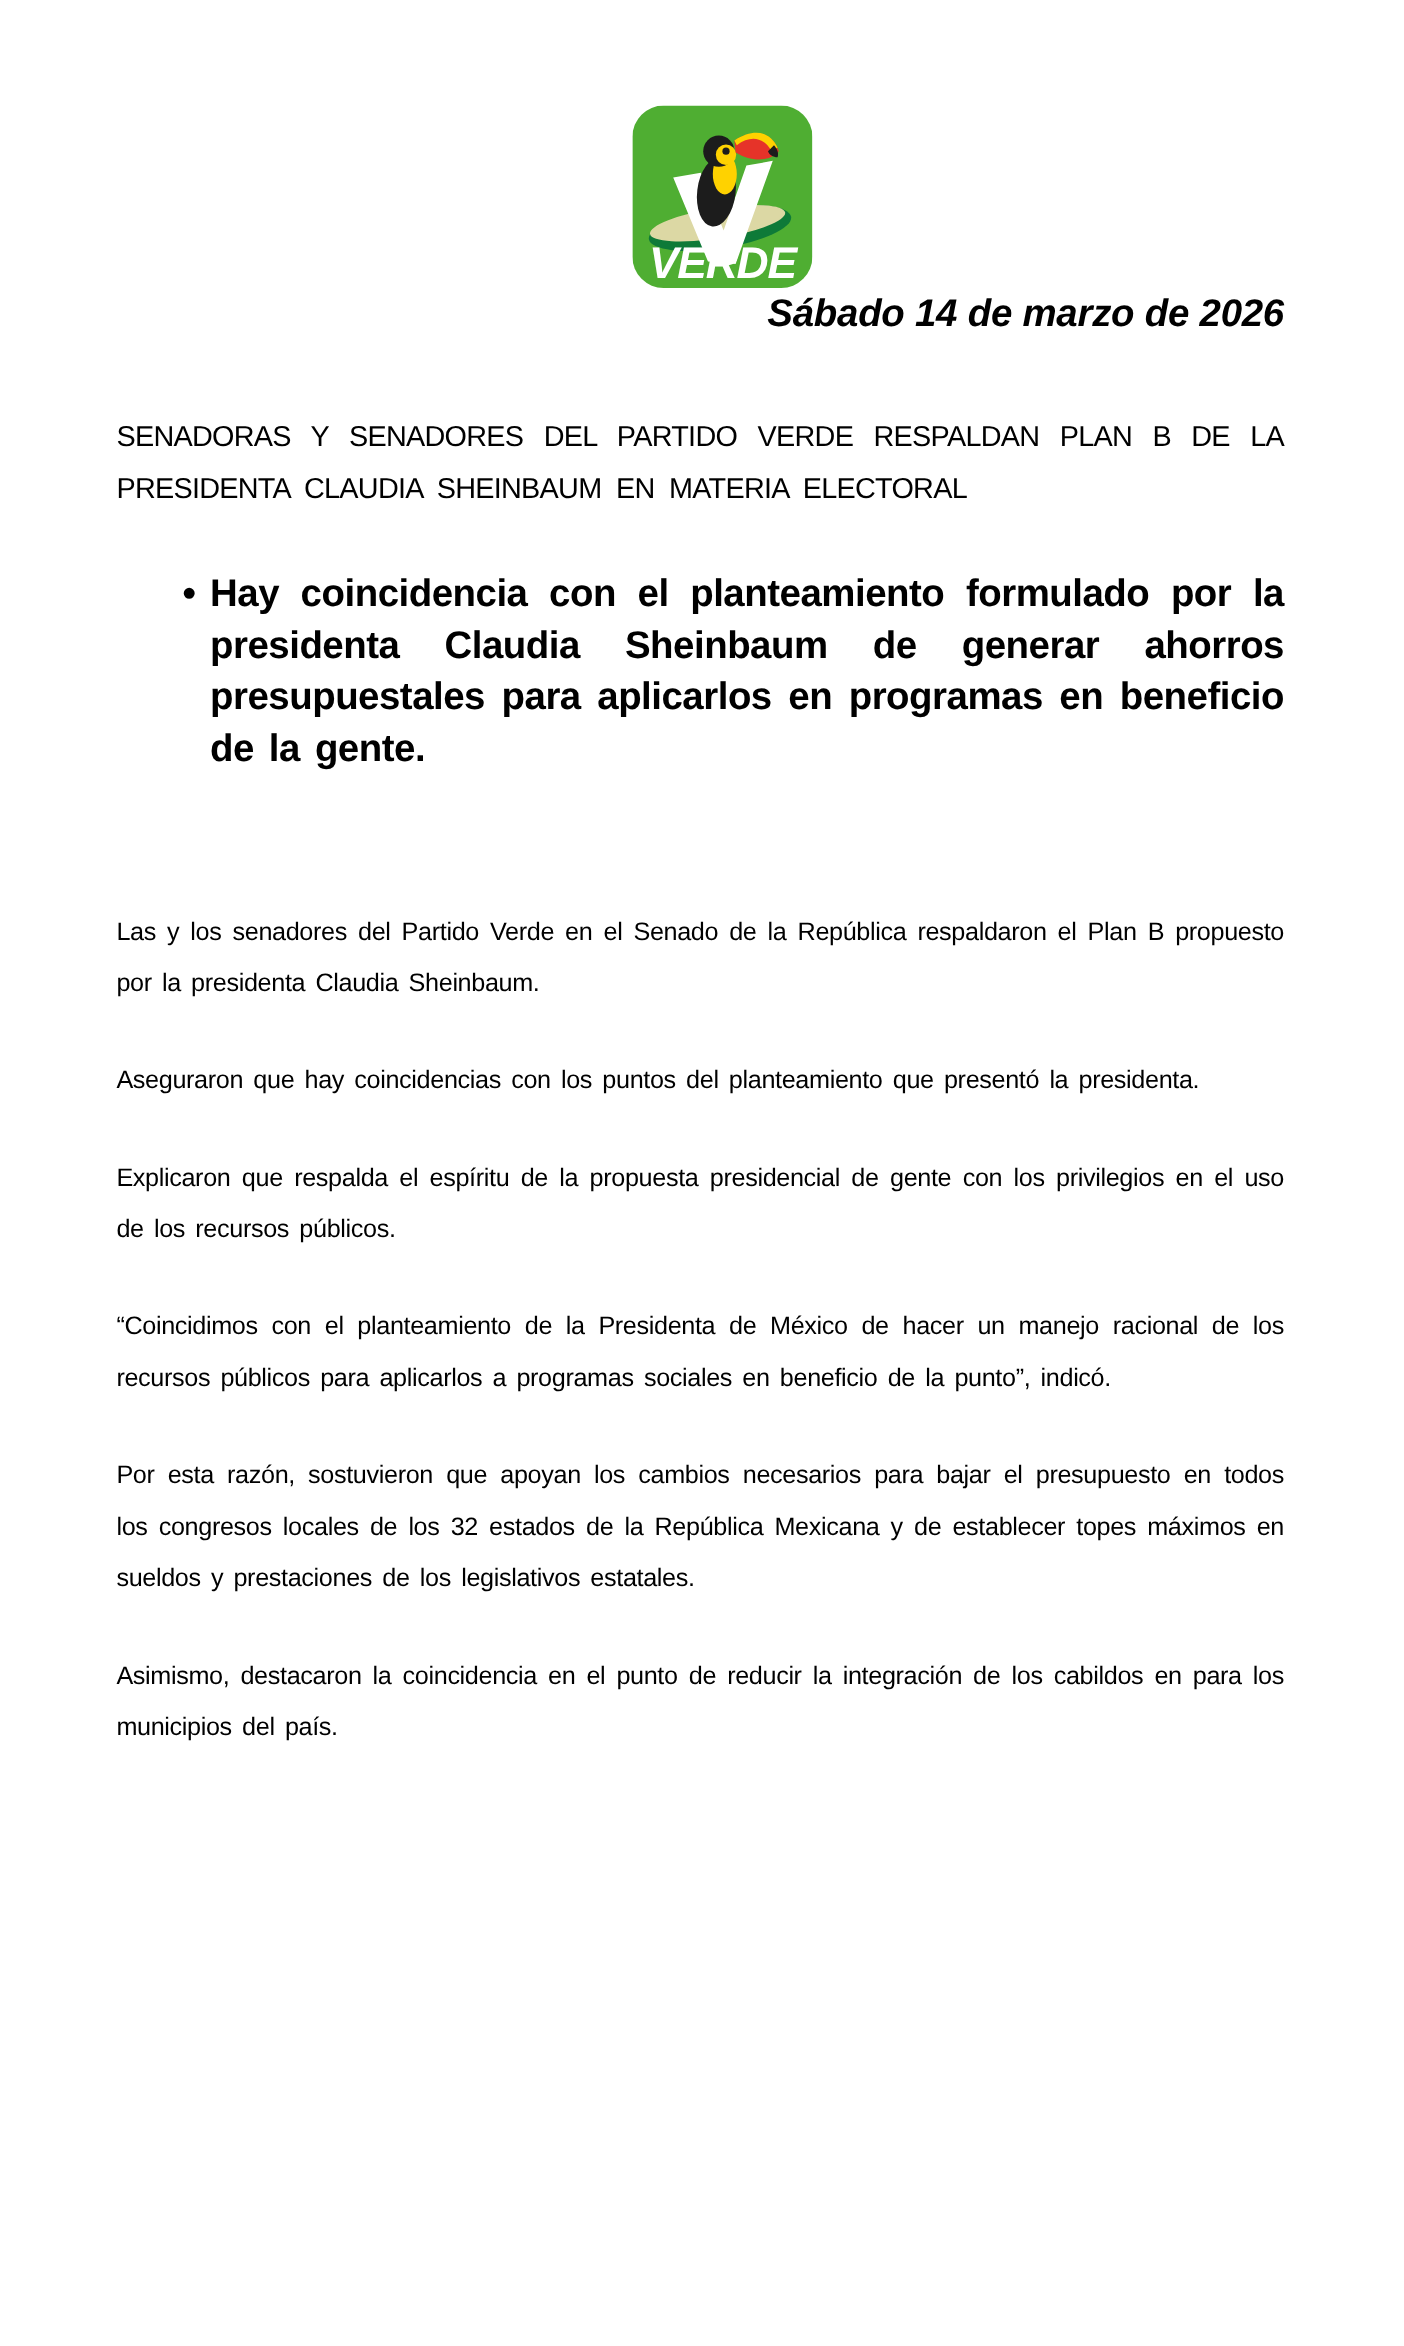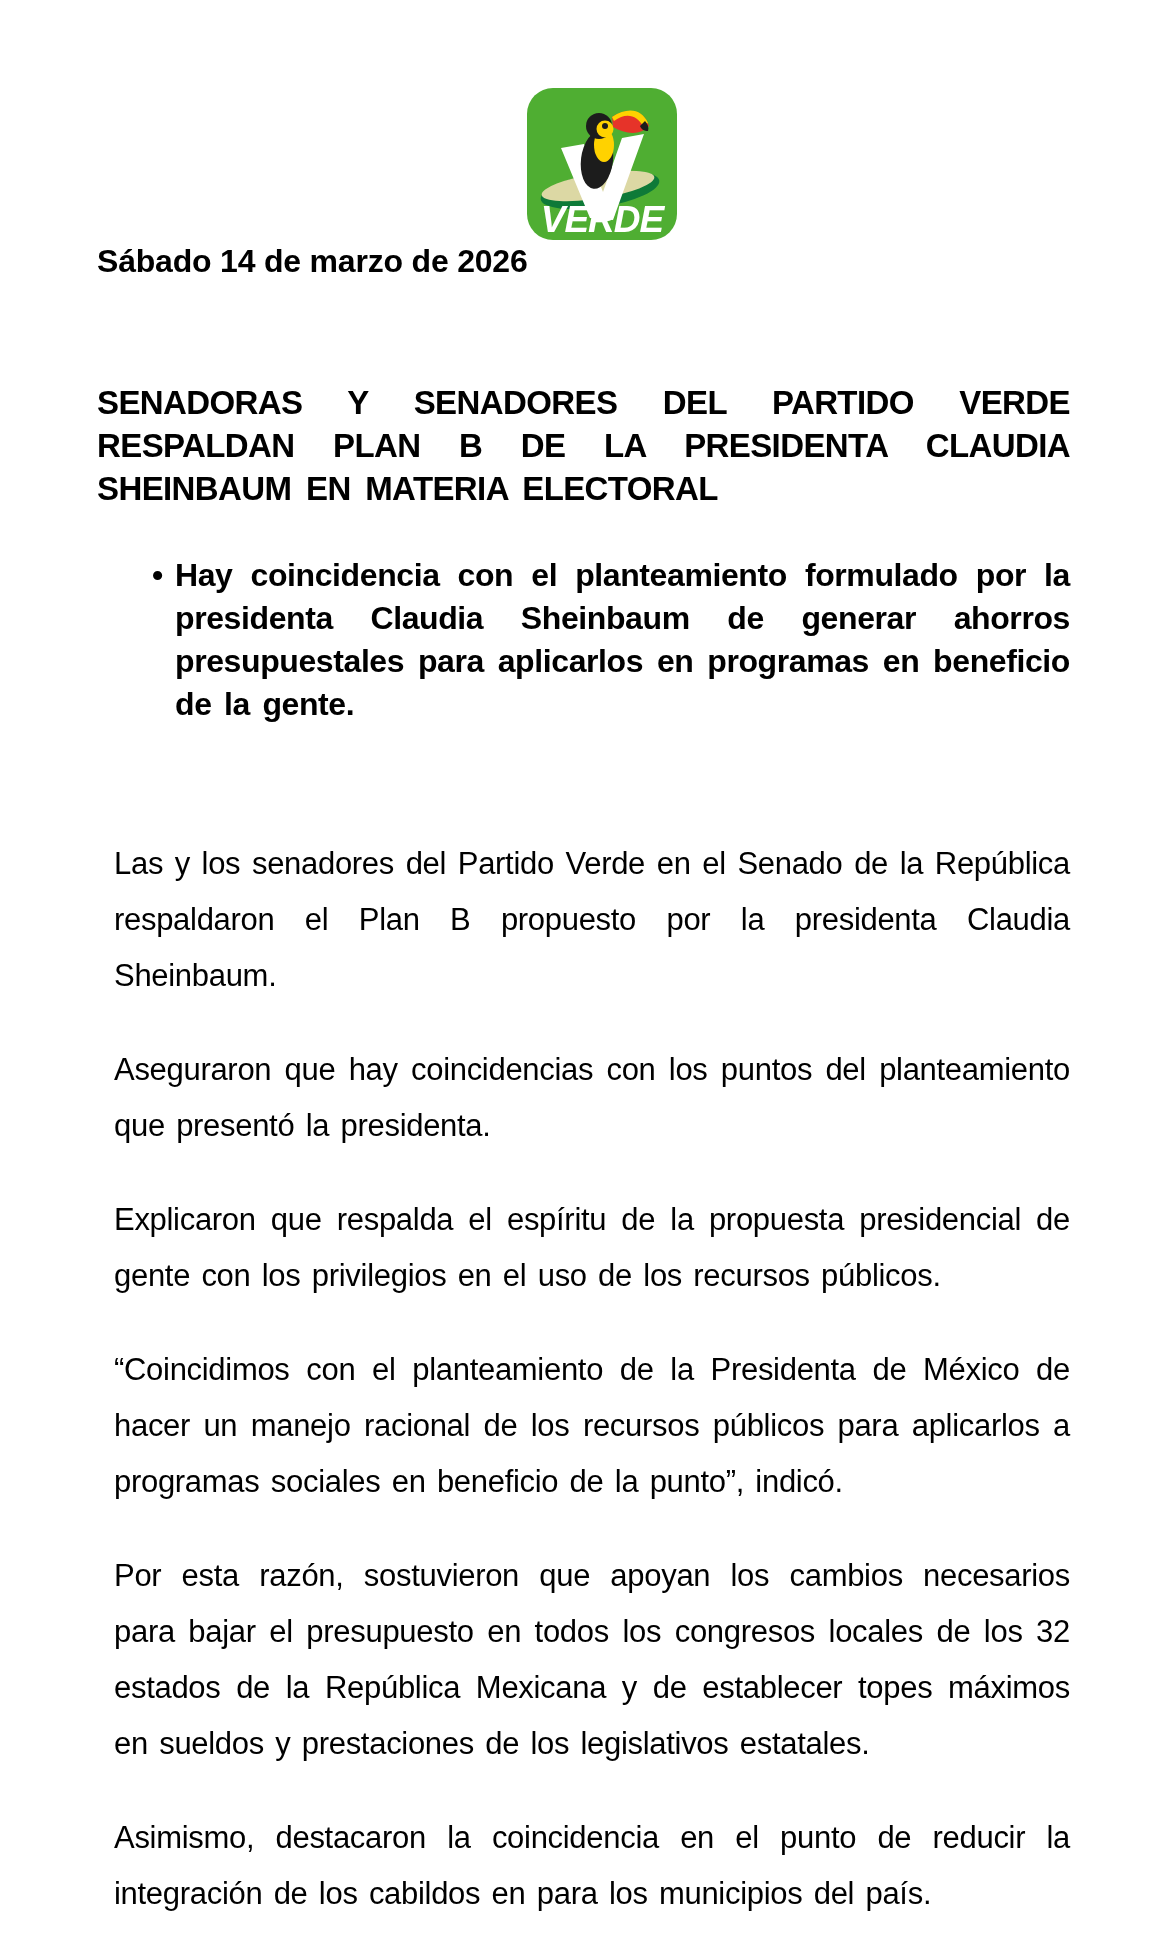--- a/index.html
+++ b/index.html
@@ -17,33 +17,34 @@
     height: 1955px;
     padding: 0 100px 0 97px;
   }
   .logo-wrap {
     width: 150px;
     height: 116px;
     margin: 88px 0 4px 430px;
   }
   .logo-wrap svg { display: block; width: 150px; height: 152px; }
   .dateline {
-    text-align: left;
+    text-align: right;
     font-weight: bold;
     font-size: 32px;
     line-height: 43px;
     margin-top: 36px;
     letter-spacing: -0.2px;
+    font-style: italic;
   }
   .headline {
-    font-weight: bold;
-    font-size: 33px;
+    font-weight: normal;
+    font-size: 24px;
     line-height: 43px;
     text-align: justify;
-    margin-top: 98px;
+    margin-top: 60px;
     letter-spacing: -0.6px;
     word-spacing: 6px;
   }
   .bullet-item {
     display: flex;
     margin-top: 44px;
     font-weight: bold;
     font-size: 32px;
     line-height: 43px;
     letter-spacing: -0.4px;
@@ -51,24 +52,24 @@
   .bullet-marker {
     flex: 0 0 23px;
     margin-left: 55px;
   }
   .bullet-text {
     flex: 1;
     text-align: justify;
     word-spacing: 4px;
   }
   p.body-par {
-    font-size: 31px;
-    line-height: 56px;
+    font-size: 21px;
+    line-height: 43px;
     text-align: justify;
-    margin: 38px 0 0 17px;
+    margin: 38px 0 0 0;
     letter-spacing: -0.3px;
     word-spacing: 3px;
   }
   p.body-par.first { margin-top: 110px; }
   .logo-verde-text {
     font-family: "Liberation Sans", sans-serif;
     font-weight: bold;
     font-style: italic;
     font-size: 37px;
     letter-spacing: -1px;

